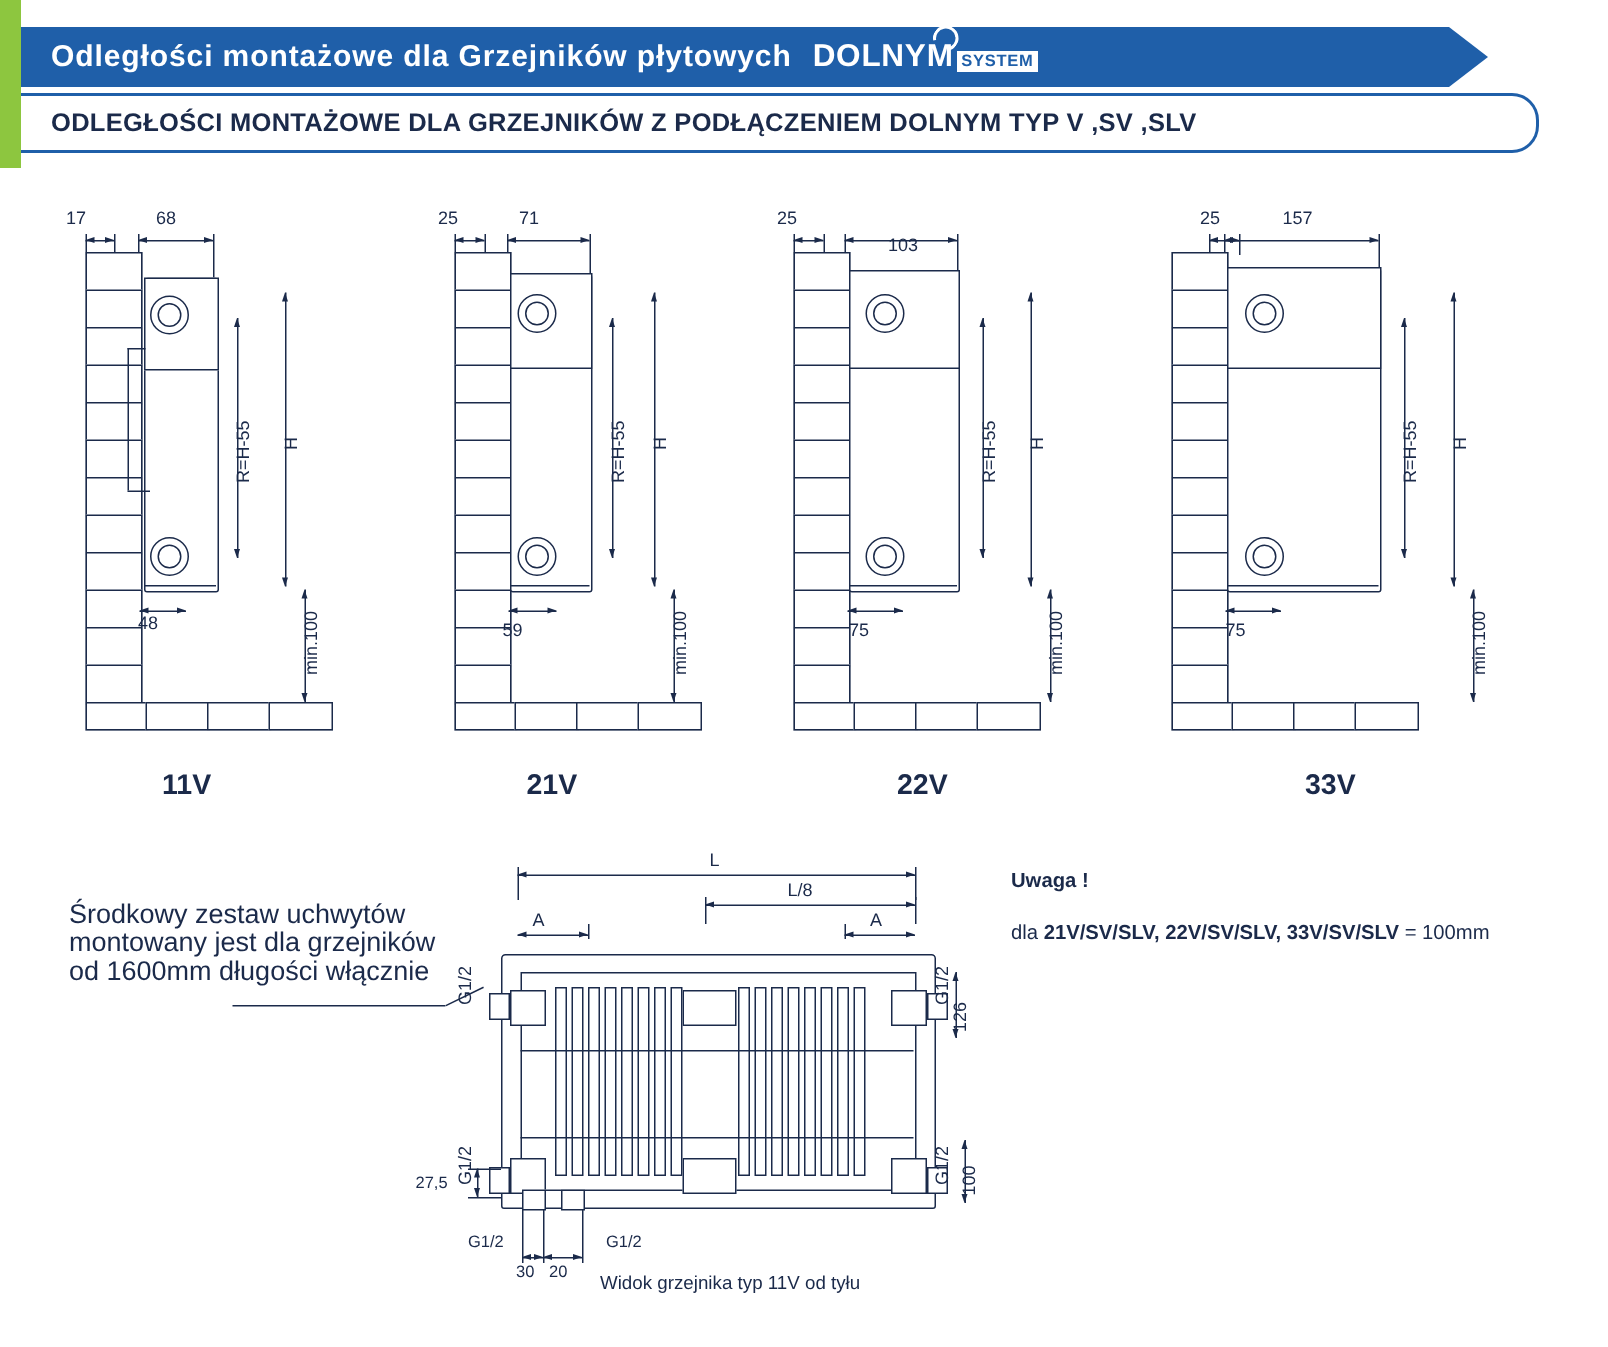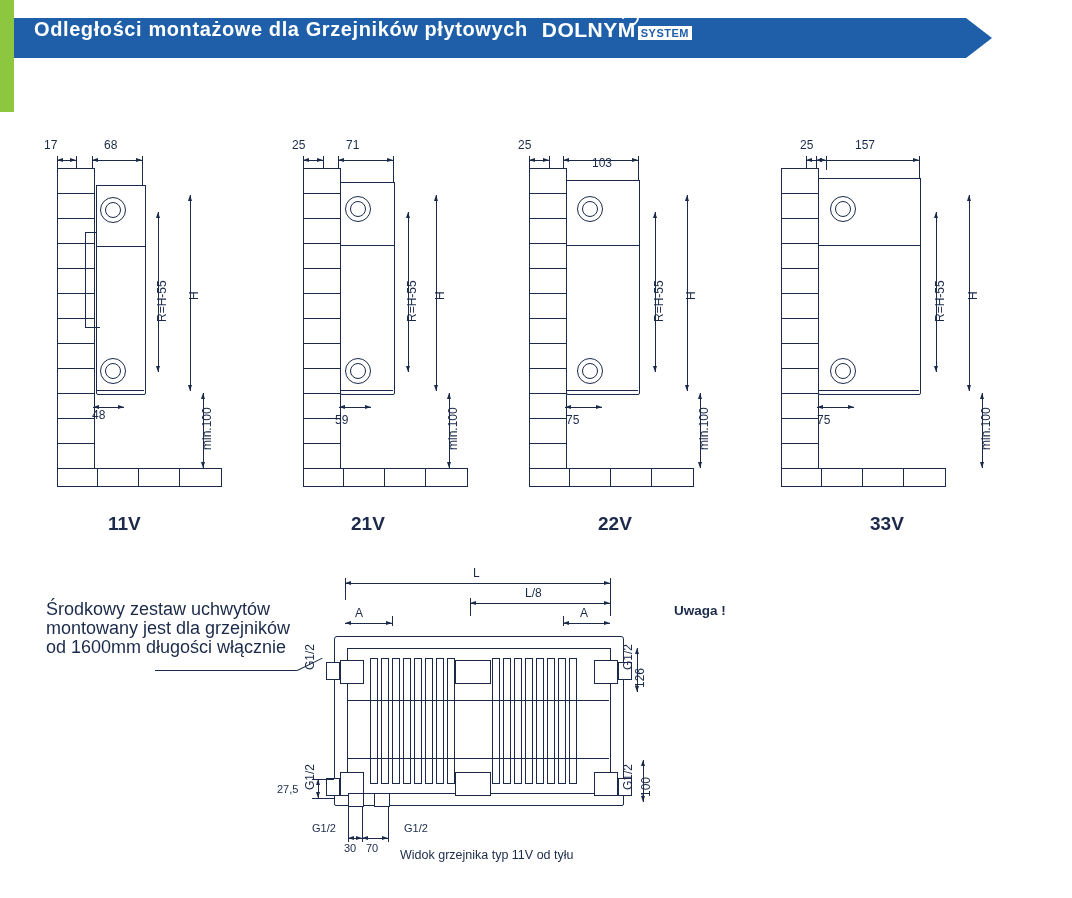--- a/index.html
+++ b/index.html
@@ -13,21 +13,21 @@
   }
   .page{position:absolute;left:0;top:0;width:1072px;height:898px;}
 
   
   .green-strip{position:absolute;left:0;top:0;width:14px;height:112px;background:#8dc63f;}
 
   
   .banner1{
     position:absolute;left:14px;top:18px;width:952px;height:40px;
     background:#1f5fa9;color:#ffffff;
-    display:flex;align-items:flex-start;
+    display:flex;align-items:center;
   }
   .banner1:after{
     content:"";position:absolute;right:-26px;top:0;
     border-top:20px solid transparent;border-bottom:20px solid transparent;
     border-left:26px solid #1f5fa9;
   }
   .banner1 .txt{
     font-size:20px;font-weight:bold;letter-spacing:.6px;padding-left:20px;white-space:nowrap;
   }
   .logo{
@@ -78,21 +78,21 @@
   .dim-v:before,.dim-v:after{
     content:"";position:absolute;left:-2.5px;border-left:2.5px solid transparent;border-right:2.5px solid transparent;
   }
   .dim-v:before{top:0;border-bottom:6px solid #1b2a4a;}
   .dim-v:after{bottom:0;border-top:6px solid #1b2a4a;}
 
   .model-name{position:absolute;font-size:19px;font-weight:bold;color:#1b2a4a;}
 
   
   .note-left{position:absolute;left:46px;top:600px;width:250px;font-size:18px;line-height:19px;color:#1b2a4a;}
-  .note-right{position:absolute;left:674px;top:600px;width:374px;font-size:13.5px;line-height:21px;color:#1b2a4a;}
+  .note-right{position:absolute;left:674px;top:576px;width:374px;font-size:13.5px;line-height:21px;color:#1b2a4a;}
   .note-right .hdr{margin-bottom:14px;}
   .b{font-weight:bold;}
   .bottom-cap{position:absolute;left:400px;top:848px;font-size:12.5px;color:#1b2a4a;}
   .leader{position:absolute;background:#1b2a4a;height:1px;}
 </style>
 </head>
 <body>
 
 <div class="page">
 
@@ -100,20 +100,23 @@
 
   <div class="banner1">
     <span class="txt">Odległości  montażowe  dla Grzejników  płytowych</span>
     <span class="logo">
       <span class="perf">DOLNYM</span>
       <span class="sys">SYSTEM</span>
       <span class="dot"></span>
     </span>
   </div>
 
+  <div class="banner2">
+    <span class="txt">ODLEGŁOŚCI MONTAŻOWE DLA GRZEJNIKÓW Z PODŁĄCZENIEM DOLNYM TYP V ,SV ,SLV</span>
+  </div>
 
   <div>
 
     <span class="lab" style="left:44px;top:138px">17</span>
     <span class="lab" style="left:104px;top:138px">68</span>
     <div class="ln vline" style="left:57px;top:156px;height:14px"></div>
     <div class="ln vline" style="left:76px;top:156px;height:14px"></div>
     <div class="ln vline" style="left:92px;top:156px;height:30px"></div>
     <div class="ln vline" style="left:142px;top:156px;height:32px"></div>
     <div class="dim-arrow" style="left:57px;top:160px;width:19px"></div>
@@ -384,28 +387,31 @@
     <div class="ln hline" style="left:312px;top:779px;width:22px"></div>
     <div class="ln hline" style="left:312px;top:798px;width:22px"></div>
     <div class="dim-v" style="left:318px;top:779px;height:19px"></div>
 
     <div class="ln vline" style="left:348px;top:806px;height:36px"></div>
     <div class="ln vline" style="left:362px;top:806px;height:36px"></div>
     <div class="ln vline" style="left:388px;top:806px;height:36px"></div>
     <div class="dim-arrow" style="left:348px;top:838px;width:14px"></div>
     <div class="dim-arrow" style="left:362px;top:838px;width:26px"></div>
     <span class="lab sm" style="left:344px;top:842px">30</span>
-    <span class="lab sm" style="left:366px;top:842px">70</span>
+    <span class="lab sm" style="left:366px;top:842px">20</span>
 
     <span class="bottom-cap">Widok grzejnika typ 11V od tyłu</span>
   </div>
 
   <div class="note-left">Środkowy zestaw uchwytów montowany jest dla grzejników od 1600mm długości włącznie</div>
 
   <div class="leader" style="left:297px;top:670px;width:28px;transform:rotate(-26deg);transform-origin:0 0;"></div>
   <div class="leader" style="left:296px;top:670px;width:0px;"></div>
   <div class="leader" style="left:155px;top:670px;width:142px;"></div>
 
   <div class="note-right">
     <div class="hdr b">Uwaga !</div>
+    <div style="margin-top:10px">
+      <span>dla </span><span class="b">21V/SV/SLV, 22V/SV/SLV, 33V/SV/SLV</span><span> = 100mm</span>
+    </div>
   </div>
 
 </div>
 
 </body></html>

